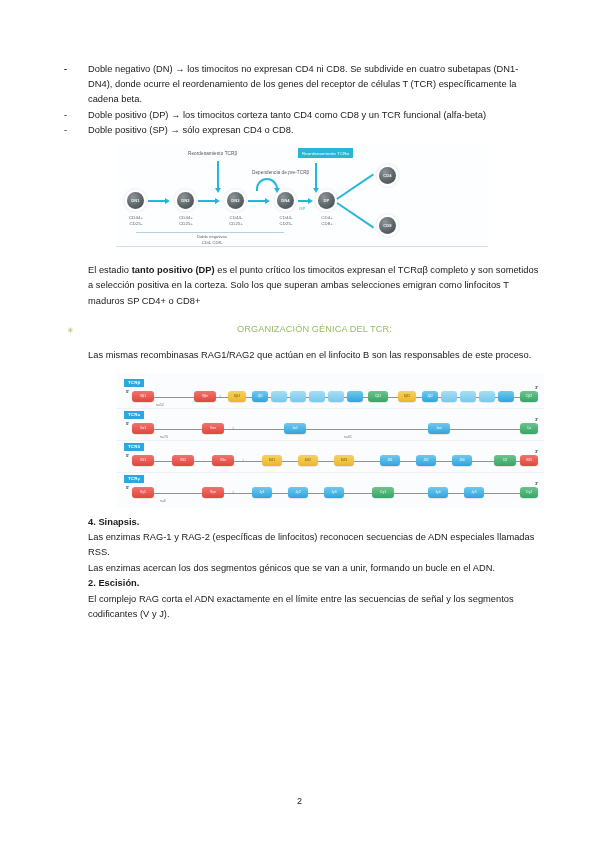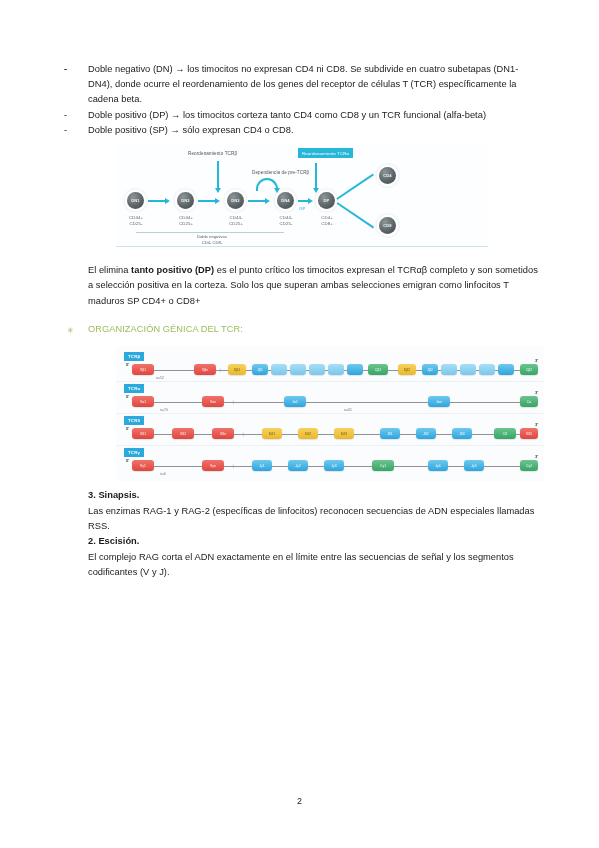--- a/index.html
+++ b/index.html
@@ -56,21 +56,21 @@
     padding-left: 30px;
     position: relative;
     margin-top: 13px;
   }
   .g-head .star {
     position: absolute;
     left: 9px;
     top: 0.5px;
     font-size: 8px;
   }
-  .g-head.sub { margin-top: 8px; padding-left: 30px; }
+  .g-head.sub { margin-top: 8px; padding-left: 30px; text-align: center; }
 
   
   .o-head {
     font-size: 9.3px;
     font-weight: bold;
     line-height: 15px;
     padding-left: 52px;
     position: relative;
     margin-top: 14px;
     letter-spacing: 0.1px;
@@ -351,27 +351,28 @@
 CD8+</div>
 
       <div class="dn-rule" style="left:20px; top:87px; width:148px;"></div>
       <div class="dn-cap" style="left:60px; top:89px; width:72px; white-space:pre;">Doble negativos
 CD4- CD8-</div>
 
       <div class="fig1-base" style="left:0px; top:101px; width:372px;"></div>
     </div>
   </div>
 
-  <p class="para spaced" style="margin-top:14px;"><span>El elimina </span><b>tanto positivo (DP)</b><span> es el punto crítico los timocitos expresan el TCRαβ completo y son sometidos a selección positiva en la corteza. Solo los que superan ambas selecciones emigran como linfocitos T maduros SP CD4+ o CD8+</span></p>
+  <p class="para spaced" style="margin-top:14px;"><span>El estadio </span><b>tanto positivo (DP)</b><span> es el punto crítico los timocitos expresan el TCRαβ completo y son sometidos a selección positiva en la corteza. Solo los que superan ambas selecciones emigran como linfocitos T maduros SP CD4+ o CD8+</span></p>
 
   <div class="g-head">
     <span class="star">✳</span>
   </div>
   <div class="g-head sub">ORGANIZACIÓN GÉNICA DEL TCR:</div>
 
+  <p class="para spaced">Las mismas recombinasas RAG1/RAG2 que actúan en el linfocito B son las responsables de este proceso.</p>
 
   <div class="fig2-wrap">
     <div class="fig2">
 
       <div class="locus">
         <div class="tcr-badge">TCRβ</div>
         <div class="prime" style="left:10px; top:12px;">5'</div>
         <div class="lline" style="left:16px; width:396px;"></div>
         <div class="seg v" style="left:16px;  width:22px;">Vβ1</div>
         <div class="seg v" style="left:78px;  width:22px;">Vβn</div>
@@ -445,22 +446,23 @@
         <div class="seg j" style="left:348px; width:20px;">Jγ5</div>
         <div class="seg c" style="left:404px; width:18px;">Cγ2</div>
         <div class="prime" style="left:419px; top:8px;">3'</div>
       </div>
 
     </div>
   </div>
 
 
   <p class="para" style="margin-top:7px;">
-    <b>3. Sinapsis.</b><br>
+    <b>4. Sinapsis.</b><br>
     <span>Las enzimas RAG-1 y RAG-2 (específicas de linfocitos) reconocen secuencias de ADN especiales llamadas RSS.</span><br>
+    <span>Las enzimas acercan los dos segmentos génicos que se van a unir, formando un bucle en el ADN.</span>
   </p>
 
   <p class="para">
     <b>2. Escisión.</b><br>
     <span>El complejo RAG corta el ADN exactamente en el límite entre las secuencias de señal y los segmentos codificantes (V y J).</span><br>
   </p>
 
   <div class="pagenum">2</div>
 
 </div>

